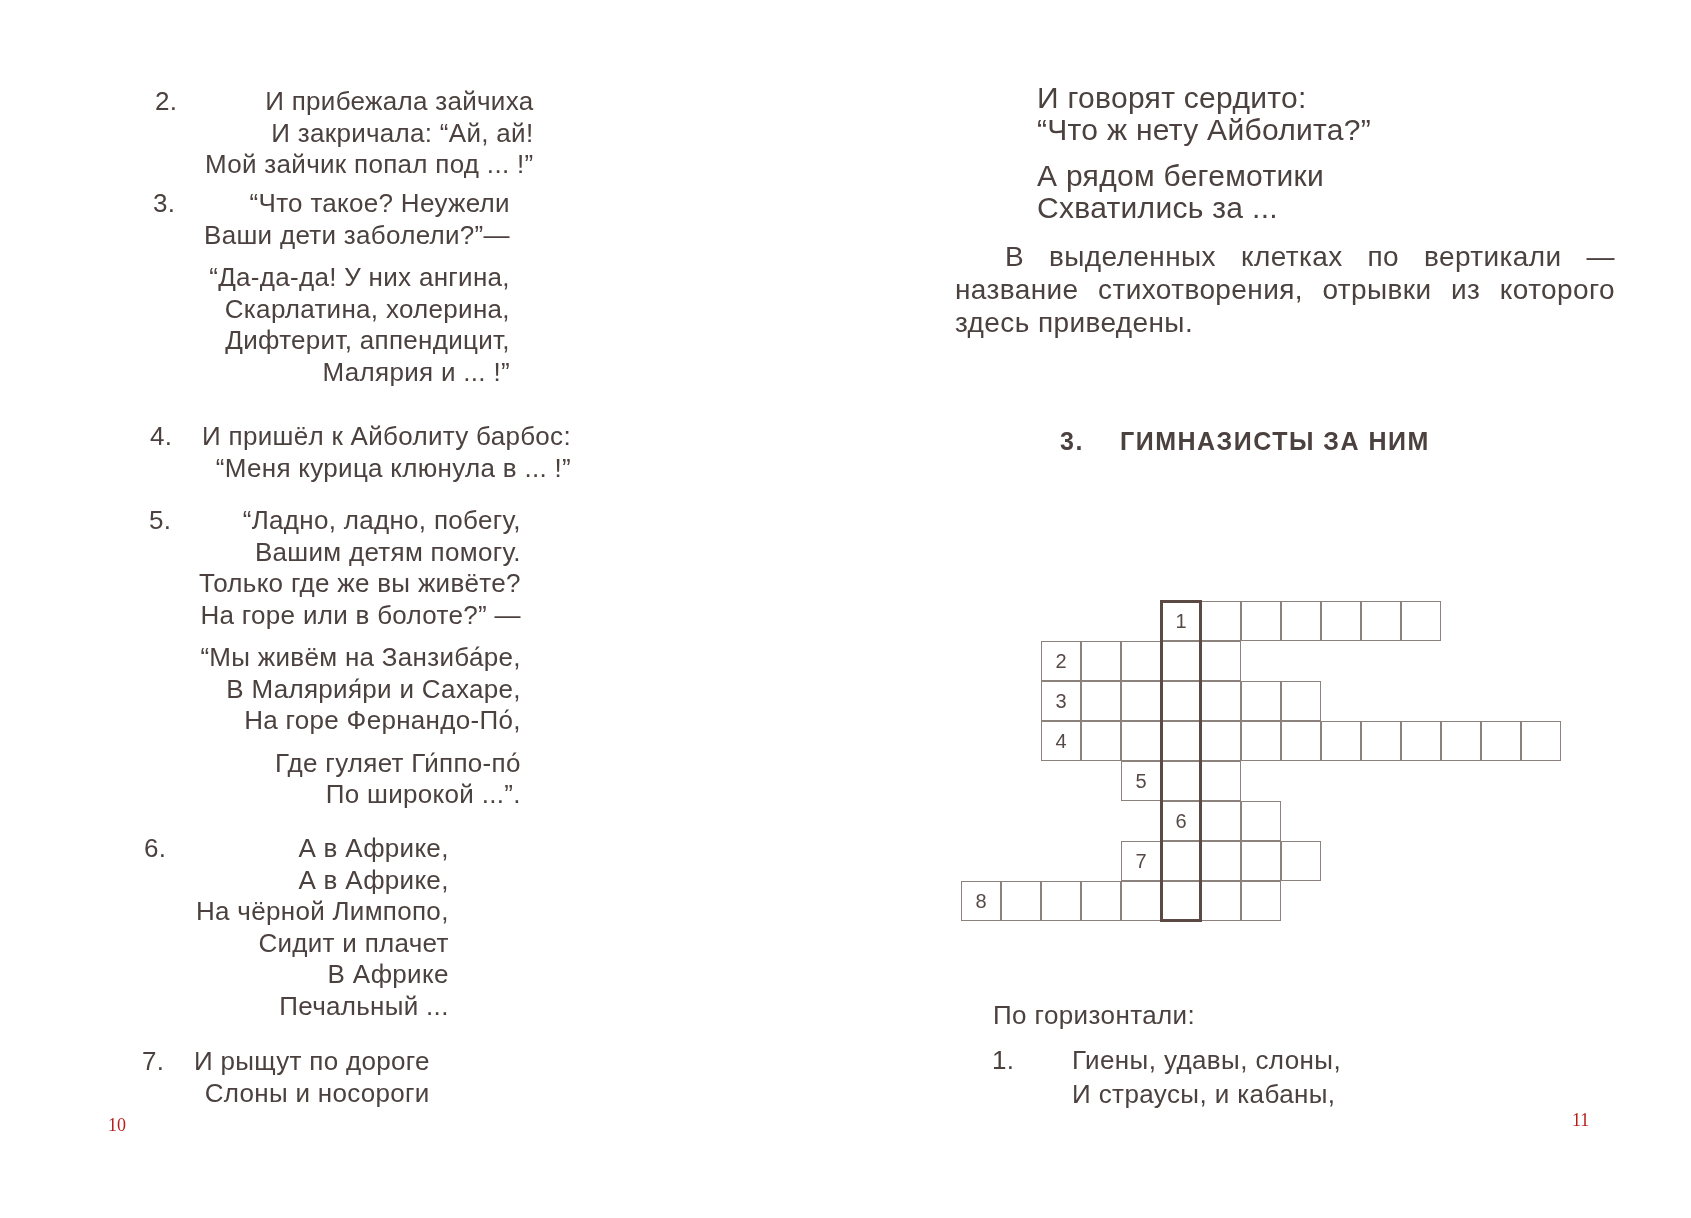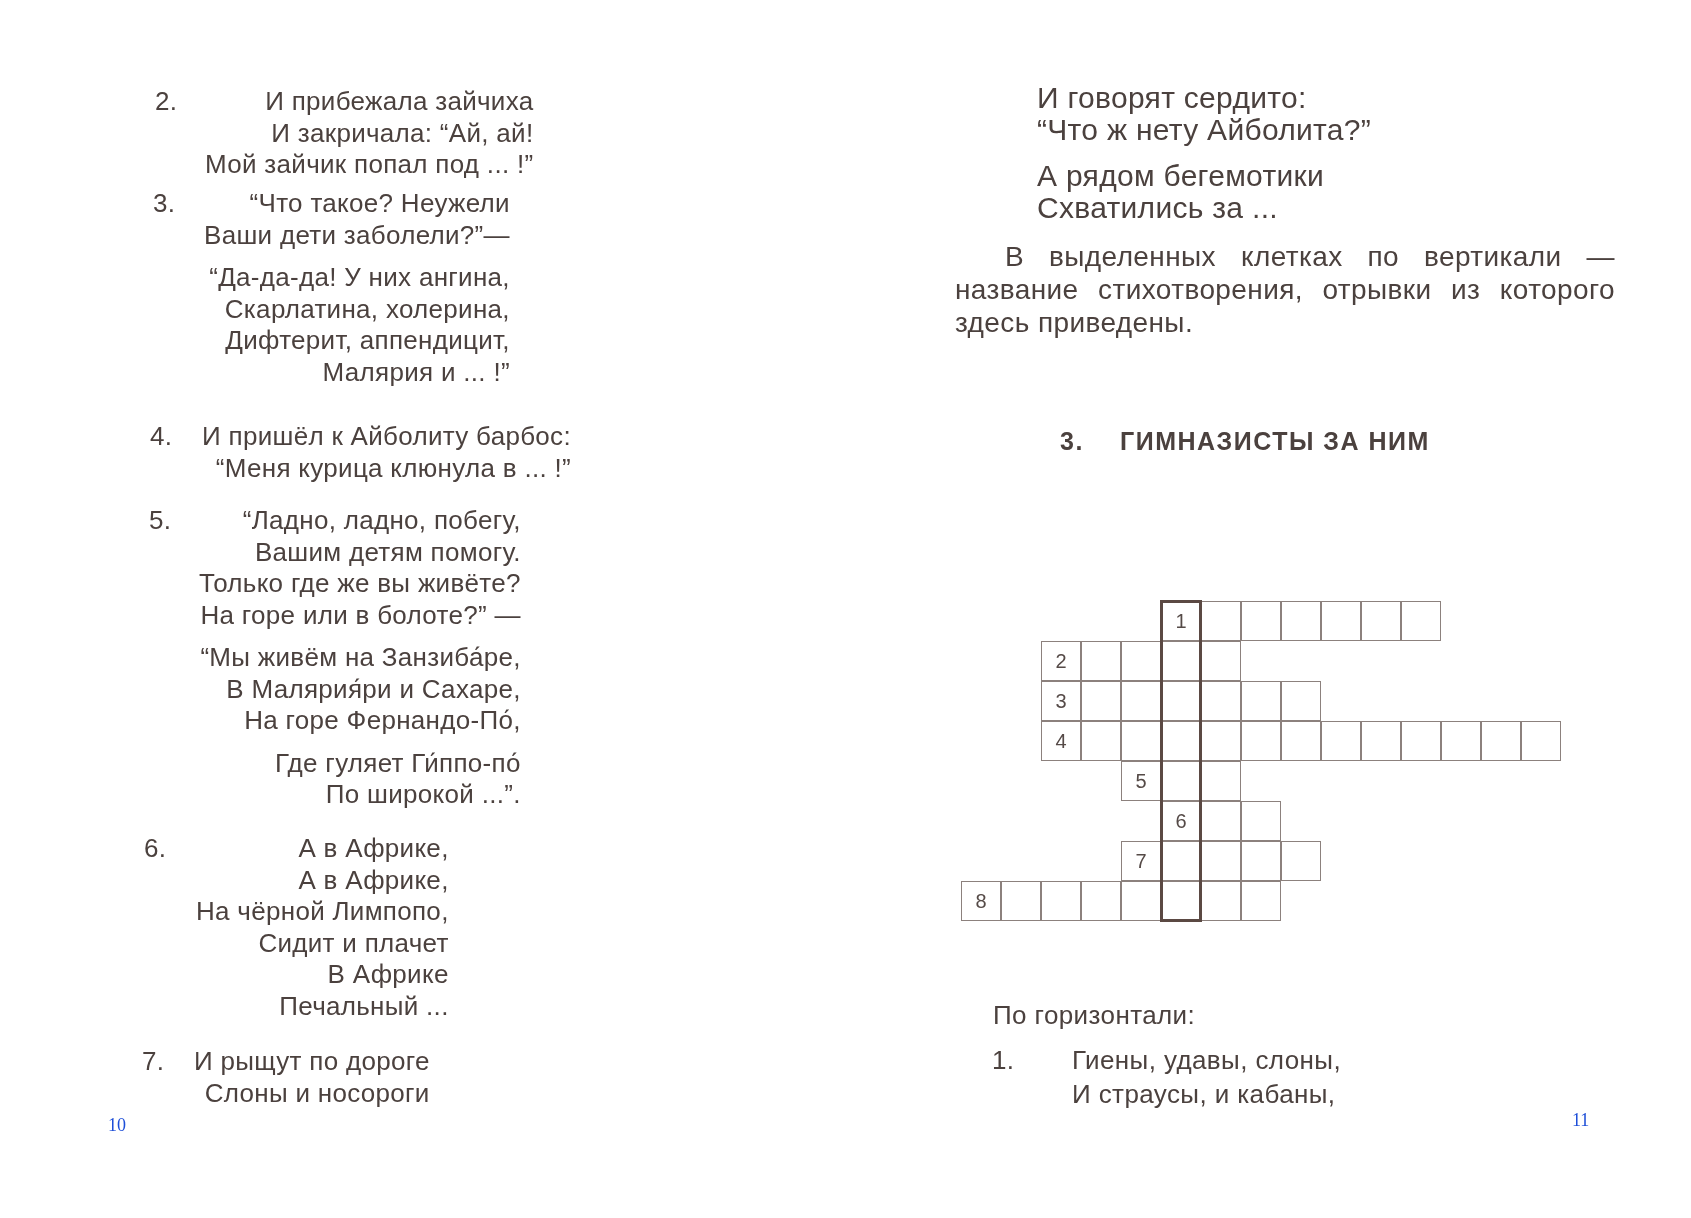--- a/index.html
+++ b/index.html
@@ -45,21 +45,21 @@
   .hl-col {
     position: absolute; box-sizing: border-box;
     border: 3px solid #5b4943; pointer-events: none;
   }
 
   .clue-title { position: absolute; left: 993px; top: 1000px; font-size: 26px; letter-spacing: 0.4px; }
   .clue { position: absolute; left: 992px; top: 1043px; font-size: 26px; line-height: 34px; letter-spacing: 0.4px; }
   .clue .num { position: absolute; left: 0; top: 0; }
   .clue .lines { position: absolute; left: 52px; top: 0; white-space: nowrap; margin-left: 28px; }
 
-  .pagenum { position: absolute; font-family: "Liberation Serif", "DejaVu Serif", serif; font-size: 18px; color: #1d4ed8; }
+  .pagenum { position: absolute; font-family: "Liberation Serif", "DejaVu Serif", serif; font-size: 18px; color: #b91c1c; }
 </style>
 </head>
 <body>
 
 <div class="page page-left">
   <div class="item" style="left:155px;top:86px">
     <span class="num">2.</span>
     <div class="lines" style="left:50px">
       <div class="stanza">
         <span class="line">И прибежала зайчиха</span>

